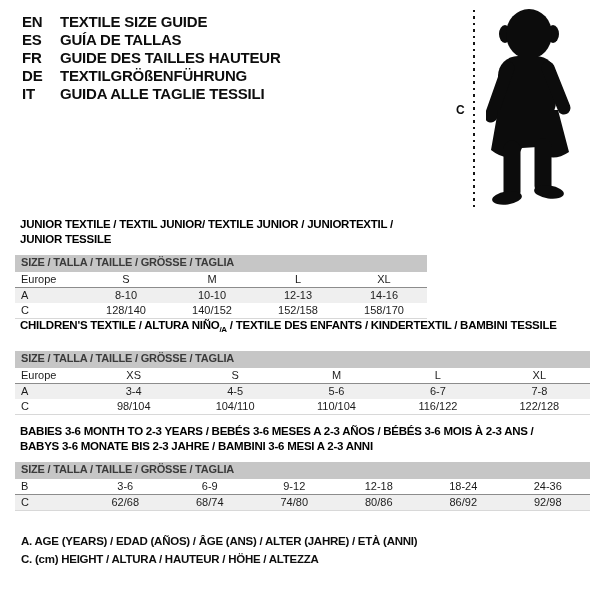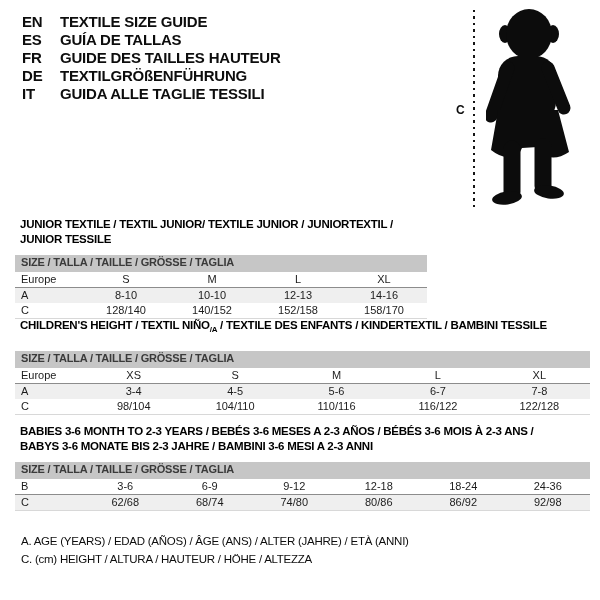--- a/index.html
+++ b/index.html
@@ -32,21 +32,21 @@
   .table-header{
     height:17px;background:#c6c6c6;font-weight:bold;font-size:11px;line-height:15px;
     padding-left:6px;color:#3a3a3a;letter-spacing:-0.2px;
   }
   .t-row{display:flex;height:15px;line-height:15px;font-size:11px;}
   .t-row.first{border-bottom:1px solid #8c8c8c;}
   .t-row.shaded{background:#efefef;}
   .row-label{width:62px;padding-left:6px;}
   .t-cell{flex:1;text-align:center;}
   
-  #legend{position:absolute;left:21px;top:533px;font-weight:normal;font-size:11.5px;line-height:17.5px;letter-spacing:-0.25px;color:#0d0d0d;}
+  #legend{position:absolute;left:21px;top:533px;font-weight:bold;font-size:11.5px;line-height:17.5px;letter-spacing:-0.25px;color:#0d0d0d;}
 </style>
 </head>
 <body>
 
 <div id="canvas">
 
   <div id="lang-list">
       <div class="lang-row">
         <span class="lang-code">EN</span>
         <span class="lang-label">TEXTILE SIZE GUIDE</span>
@@ -112,21 +112,21 @@
             <span class="row-label">C</span>
             <span class="t-cell">128/140</span>
             <span class="t-cell">140/152</span>
             <span class="t-cell">152/158</span>
             <span class="t-cell">158/170</span>
           </div>
         </div>
       </section>
       <section class="section sec-1">
         <div class="section-title">
-          <div class="title-line"><span>CHILDREN'S HEIGHT / TEXTIL NIÑO</span><sub>/A</sub><span> / TEXTILE DES ENFANTS / KINDERTEXTIL / BAMBINI TESSILE</span></div>
+          <div class="title-line"><span>CHILDREN'S TEXTILE / ALTURA NIÑO</span><sub>/A</sub><span> / TEXTILE DES ENFANTS / KINDERTEXTIL / BAMBINI TESSILE</span></div>
         </div>
         <div class="size-table">
           <div class="table-header">SIZE / TALLA / TAILLE / GRÖSSE / TAGLIA</div>
           <div class="t-row first">
             <span class="row-label">Europe</span>
             <span class="t-cell">XS</span>
             <span class="t-cell">S</span>
             <span class="t-cell">M</span>
             <span class="t-cell">L</span>
             <span class="t-cell">XL</span>
@@ -136,21 +136,21 @@
             <span class="t-cell">3-4</span>
             <span class="t-cell">4-5</span>
             <span class="t-cell">5-6</span>
             <span class="t-cell">6-7</span>
             <span class="t-cell">7-8</span>
           </div>
           <div class="t-row">
             <span class="row-label">C</span>
             <span class="t-cell">98/104</span>
             <span class="t-cell">104/110</span>
-            <span class="t-cell">110/116</span>
+            <span class="t-cell">110/104</span>
             <span class="t-cell">116/122</span>
             <span class="t-cell">122/128</span>
           </div>
         </div>
       </section>
       <section class="section sec-2">
         <div class="section-title">
           <div class="title-line"><span>BABIES 3-6 MONTH TO 2-3 YEARS / BEBÉS 3-6 MESES A 2-3 AÑOS / BÉBÉS 3-6 MOIS À 2-3 ANS /</span></div>
           <div class="title-line"><span>BABYS 3-6 MONATE BIS 2-3 JAHRE / BAMBINI 3-6 MESI A 2-3 ANNI</span></div>
         </div>

